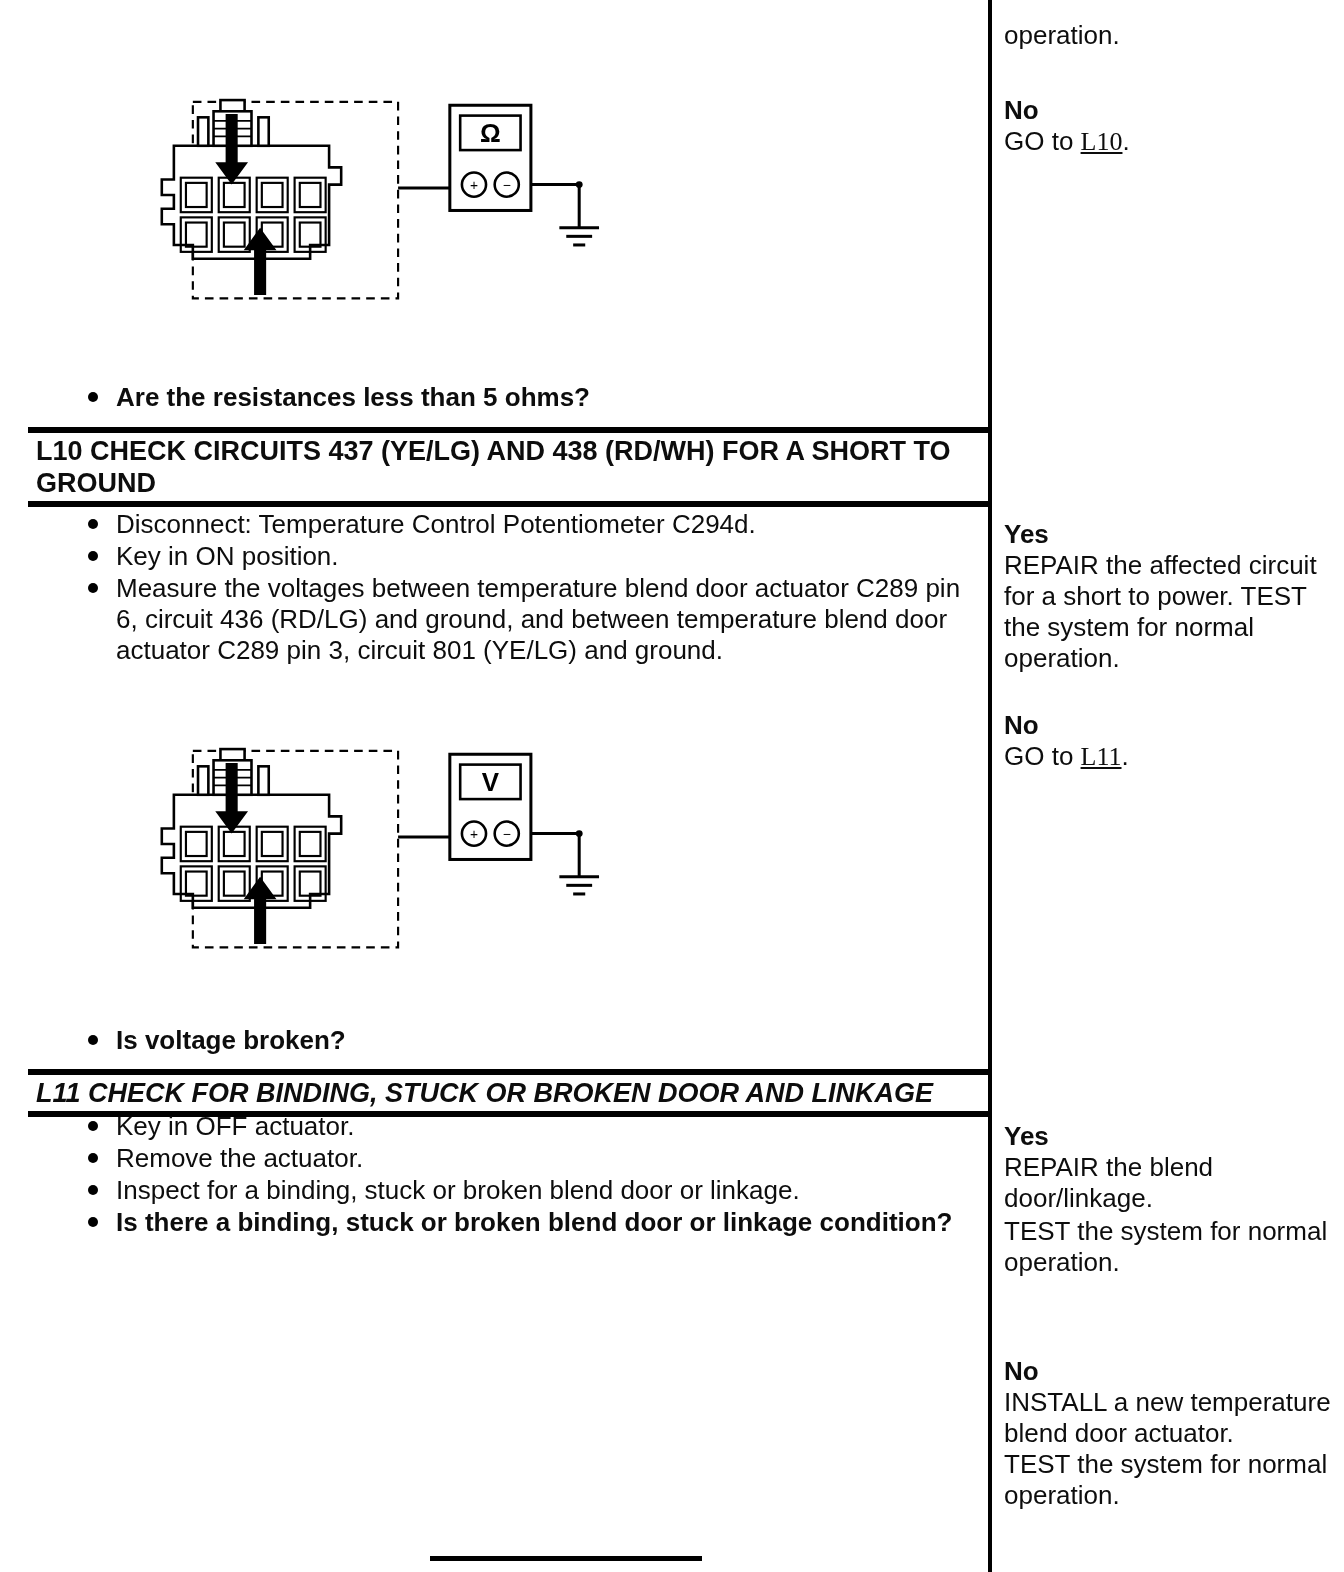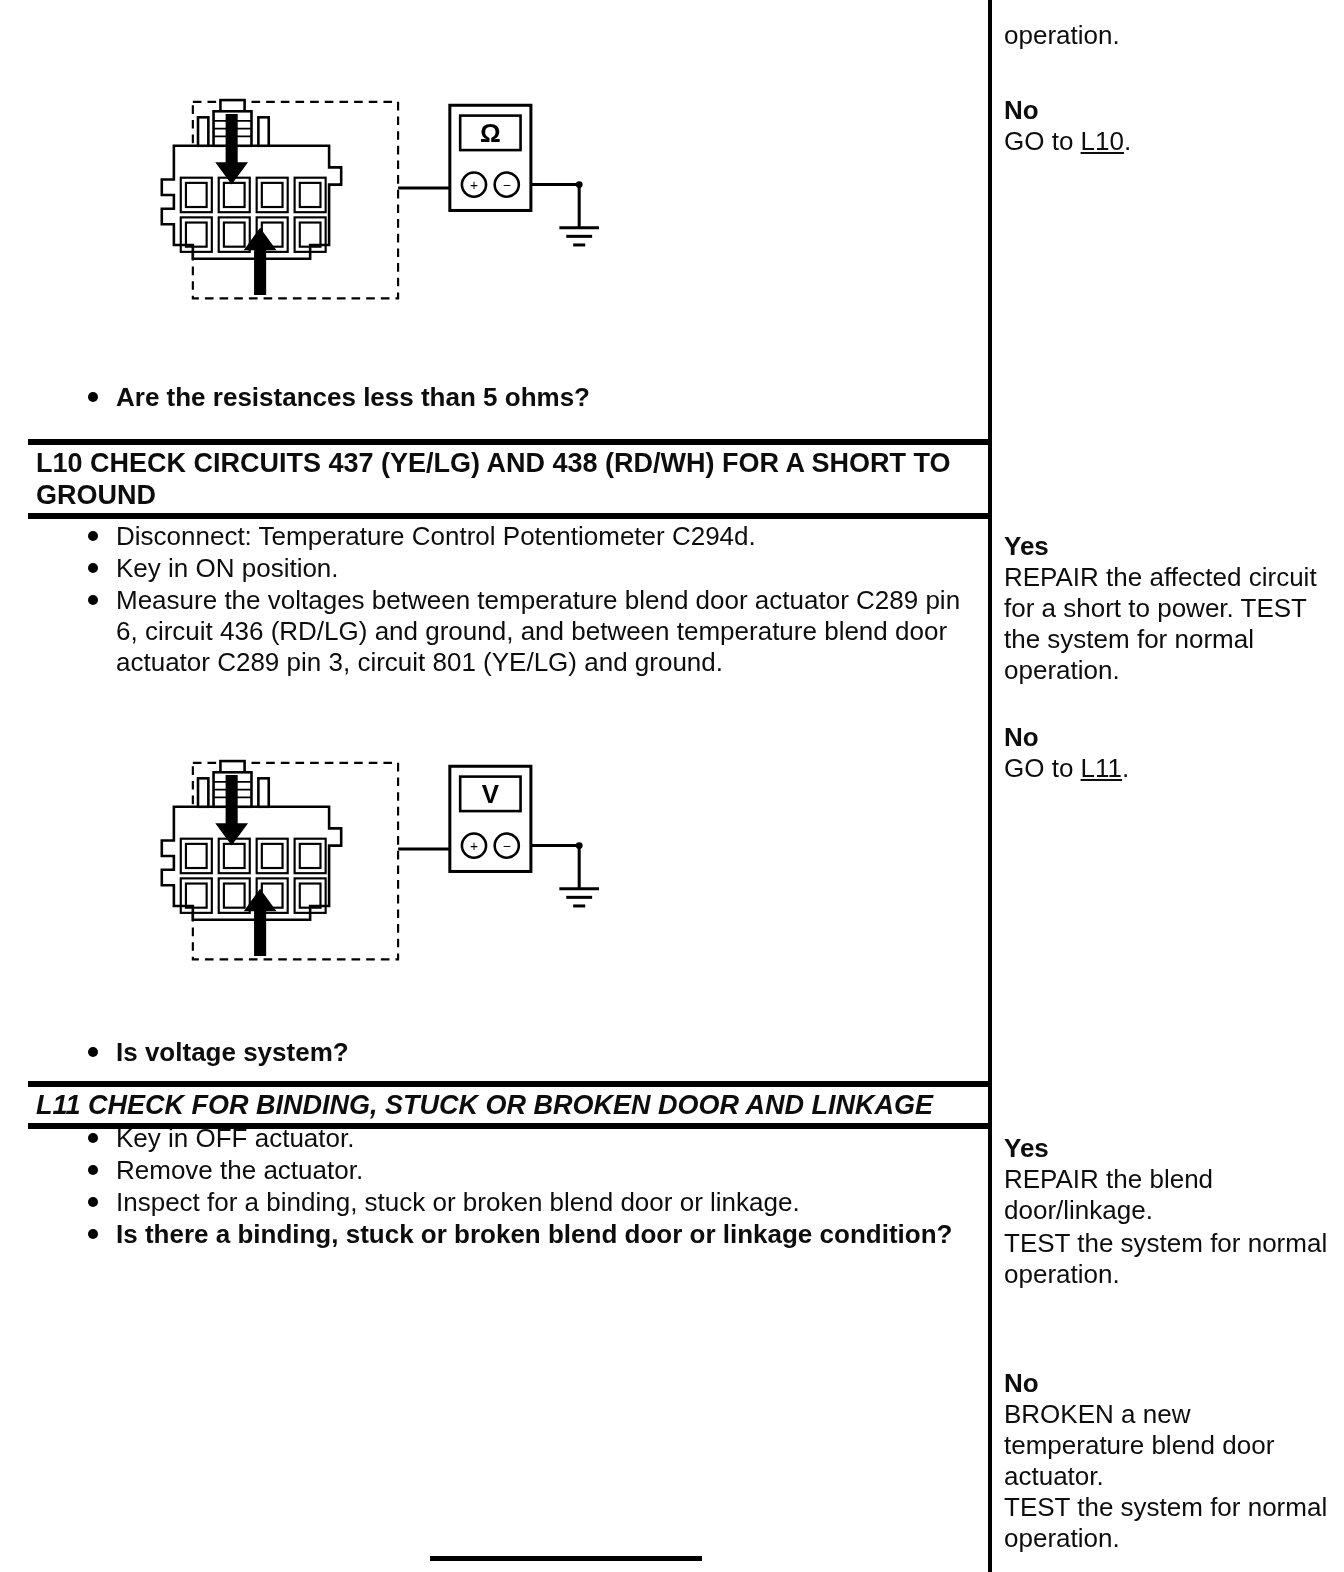--- a/index.html
+++ b/index.html
@@ -4,21 +4,21 @@
 <style>
   html,body { margin:0; padding:0; background:#e8e8e8; }
   .page {
     position:relative; width:1344px; height:1572px; background:#ffffff;
     color:#0d0d0d; font-family:"Liberation Sans","DejaVu Sans",sans-serif;
     font-size:26px; line-height:31px; overflow:hidden;
   }
   .vdivider { position:absolute; left:988px; top:0; width:4px; height:1572px; background:#000; }
   .row { display:flex; }
   .r1 { height:427px; }
-  .r2 { height:72px;margin-top:12px; }
+  .r2 { height:72px; }
   .r3 { height:570px;border-radius:6px; }
   .r4 { height:32px;font-style:italic; }
   .r5 { height:447px; }
   .lc { width:988px; position:relative; box-sizing:border-box; }
   .rc { width:352px; margin-left:4px; box-sizing:border-box; padding:20px 10px 0 12px; position:relative; }
   .hdr {
     margin-left:28px; width:960px; box-sizing:border-box;
     border-top:6px solid #000; border-bottom:6px solid #000;
     font-weight:bold; font-size:27px; line-height:32px; padding:2px 6px 2px 8px;
   }
@@ -30,21 +30,21 @@
   .abs { position:absolute; }
   .dpos1 { left:148px; top:98px; }
   .qpos1 { left:30px; top:382px; right:19px; }
   .dpos2 { left:148px; top:248px; }
   .qpos2 { left:30px; top:526px; right:8px; }
   .t { margin:0; }
   .gap-op { margin-top:44px; }
   .gap-no1 { margin-top:36px; }
   .gap-no2 { margin-top:78px; }
   .gap-test { margin-top:2px; }
-  .link { text-decoration:underline; color:inherit; cursor:pointer; }
+  .link { text-decoration:underline; color:inherit; cursor:pointer;font-family:Liberation Serif, serif; }
   .bottom-stub { position:absolute; left:430px; top:1556px; width:272px; height:5px; background:#000; }
   svg text { font-family:"Liberation Sans","DejaVu Sans",sans-serif; }
 </style>
 </head>
 <body>
 
 <div class="page">
   <div class="vdivider"></div>
 
   <div class="row r1">
@@ -194,21 +194,21 @@
               <line x1="477" y1="150" x2="523" y2="150"></line>
               <line x1="485" y1="160" x2="515" y2="160"></line>
               <line x1="493" y1="170" x2="507" y2="170"></line>
             </g>
           </g>
         </svg>
       </div>
       <div class="abs qpos2">
         <div class="bullet bold">
           <span class="dot"></span>
-          <span class="bt">Is voltage system?</span>
+          <span class="bt">Is voltage broken?</span>
         </div>
       </div>
     </div>
     <div class="rc">
       <p class="t bold">Yes</p>
       <p class="t">REPAIR the affected circuit for a short to power. TEST the system for normal operation.</p>
       <p class="t bold gap-no1">No</p>
       <p class="t"><span>GO to </span><a class="link">L11</a><span>.</span></p>
     </div>
   </div>
@@ -239,19 +239,19 @@
           <span class="dot"></span>
           <span class="bt">Is there a binding, stuck or broken blend door or linkage condition?</span>
         </div>
       </div>
     </div>
     <div class="rc">
       <p class="t bold">Yes</p>
       <p class="t">REPAIR the blend door/linkage.</p>
       <p class="t gap-test">TEST the system for normal operation.</p>
       <p class="t bold gap-no2">No</p>
-      <p class="t">BROKEN a new temperature blend door actuator.</p>
+      <p class="t">INSTALL a new temperature blend door actuator.</p>
       <p class="t">TEST the system for normal operation.</p>
     </div>
   </div>
 
   <div class="bottom-stub"></div>
 </div>
 
 </body></html>

